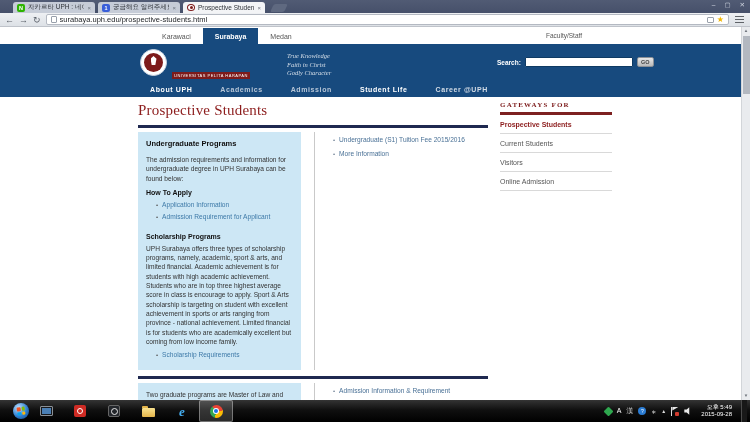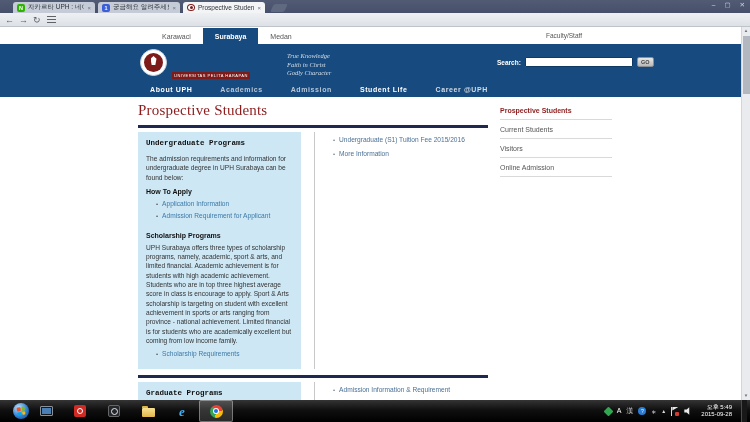--- a/index.html
+++ b/index.html
@@ -74,21 +74,21 @@
   
   .content { position:absolute; top:97px; left:0; width:742px; height:303px; background:#fff; }
   .main { position:absolute; left:138px; top:0; width:350px; }
   .pagetitle { margin-top:5px; font-family:"Liberation Serif", serif; font-size:15px;
     color:#8c1c1c; letter-spacing:0.2px; }
   .rule { height:3px; background:#1f2950; margin-top:6px; }
   .sect { display:flex; align-items:stretch; }
   .sect1 { min-height:226px; }
   .sect2 { min-height:60px; }
   .bluebox { width:163px; background:#cde7f5; padding:7px 8px; margin-top:4px; }
-  .bluebox h3 { font-size:7.5px; color:#111; margin-bottom:7px;font-family:Liberation Mono, monospace; }
+  .bluebox h3 { font-size:7.5px; color:#111; margin-bottom:7px; }
   .bluebox p { font-size:6.6px; color:#333; line-height:9.3px; margin-bottom:4px; }
   .bluebox h4 { font-size:7px; color:#111; margin:6px 0 4px; }
   .bluebox ul { list-style:none; margin:2px 0 2px 10px; }
   .bluebox li { font-size:6.6px; color:#3e7aa8; margin:5px 0; }
   .bluebox li:before { content:"•"; color:#555; margin-right:4px; font-size:6px; }
   .vdiv { border-left:1px solid #c9c9c9; margin-left:13px; margin-top:4px; }
   .sidelinks { list-style:none; padding:8px 0 0 18px; }
   .sidelinks li { font-size:6.6px; color:#4a7196; margin-bottom:7px; }
   .sidelinks li:before { content:"•"; color:#6b7d92; margin-right:4px; font-size:6px; }
   .sb { position:absolute; left:500px; top:4px; width:112px; }
@@ -183,20 +183,26 @@
   <div class="win-controls">
     <span>–</span>
     <span>▢</span>
     <span>✕</span>
   </div>
 
   <div class="toolbar">
     <span class="navbtn">←</span>
     <span class="navbtn">→</span>
     <span class="navbtn">↻</span>
+    <div class="omnibox">
+      <span class="pageicon"></span>
+      <span class="url">surabaya.uph.edu/prospective-students.html</span>
+      <span class="omni-ic"></span>
+      <span class="star">★</span>
+    </div>
     <div class="menu-btn">
         <i></i>
         <i></i>
         <i></i>
       </div>
   </div>
 
   <div class="citynav">
     <div class="cities">
       <span class="city">Karawaci</span>
@@ -254,33 +260,33 @@
         <ul class="sidelinks">
           <li>Undergraduate (S1) Tuition Fee 2015/2016</li>
           <li>More Information</li>
         </ul>
       </div>
 
       <div class="rule"></div>
 
       <div class="sect sect2">
         <div class="bluebox" style="min-height:56px;">
-          <h3>Graduate Programs</h3>
           <p>Two graduate programs are Master of Law and Master of Management offered at University Pelita Harapan</p>
         </div>
         <div class="vdiv"></div>
         <ul class="sidelinks">
           <li>Admission Information &amp; Requirement</li>
           <li>Tuition Fee 2015/2016</li>
           <li>More Information</li>
         </ul>
       </div>
     </div>
 
     <div class="sb">
+      <div class="sb-head">GATEWAYS FOR</div>
       <div class="sb-item active">Prospective Students</div>
       <div class="sb-item">Current Students</div>
       <div class="sb-item">Visitors</div>
       <div class="sb-item">Online Admission</div>
     </div>
   </div>
 
   <div class="scrollbar">
     <span class="arr">▲</span>
     <div class="thumb"></div>

